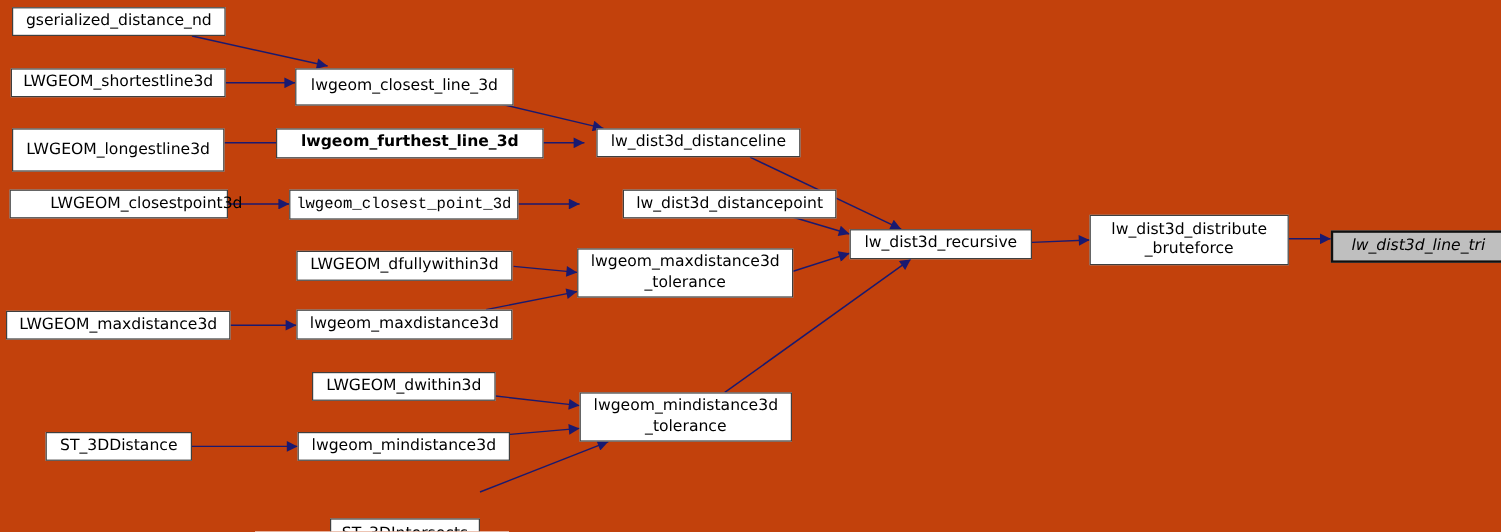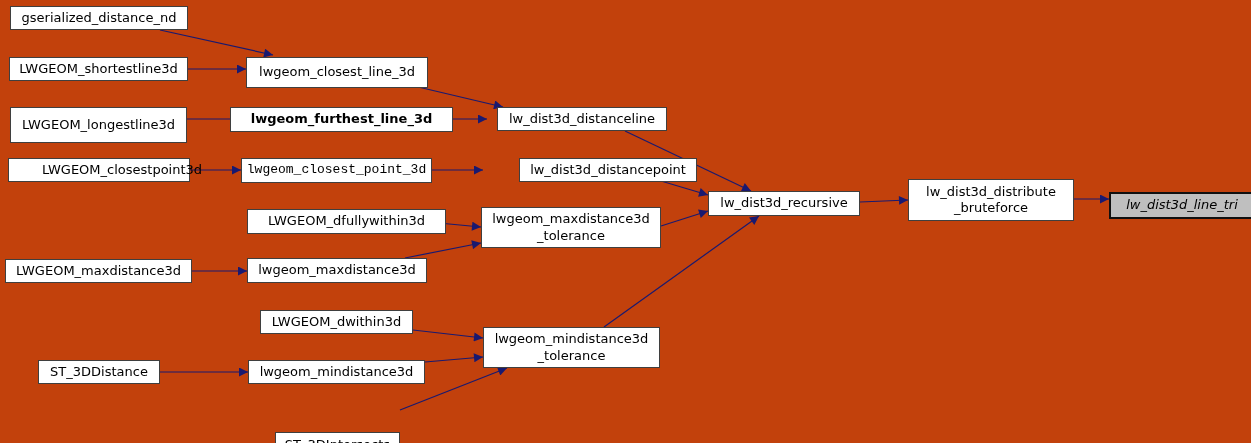--- a/index.html
+++ b/index.html
@@ -79,21 +79,21 @@
   <div id="nodes">
       <div class="node" style="left: 10px; top: 6px; width: 178px; height: 24px;">gserialized_distance_nd</div>
       <div class="node" style="left: 9px; top: 57px; width: 179px; height: 24px;">LWGEOM_shortestline3d</div>
       <div class="node" style="left: 10px; top: 107px; width: 177px; height: 36px;">LWGEOM_longestline3d</div>
       <div class="node" style="left: 8px; top: 158px; width: 182px; height: 24px; padding-left: 46px;">LWGEOM_closestpoint3d</div>
       <div class="node" style="left: 5px; top: 259px; width: 187px; height: 24px;">LWGEOM_maxdistance3d</div>
       <div class="node" style="left: 38px; top: 360px; width: 122px; height: 24px;">ST_3DDistance</div>
       <div class="node" style="left: 246px; top: 57px; width: 182px; height: 31px;">lwgeom_closest_line_3d</div>
       <div class="node" style="left: 230px; top: 107px; width: 223px; height: 25px; font-weight: bold;">lwgeom_furthest_line_3d</div>
       <div class="node" style="left: 241px; top: 158px; width: 191px; height: 25px; font-family: Liberation Mono, monospace;">lwgeom_closest_point_3d</div>
-      <div class="node" style="left: 247px; top: 209px; width: 199px; height: 25px;">LWGEOM_dfullywithin3d</div>
+      <div class="node" style="left: 247px; top: 209px; width: 180px; height: 25px;">LWGEOM_dfullywithin3d</div>
       <div class="node" style="left: 247px; top: 258px; width: 180px; height: 25px;">lwgeom_maxdistance3d</div>
       <div class="node" style="left: 260px; top: 310px; width: 153px; height: 24px;">LWGEOM_dwithin3d</div>
       <div class="node" style="left: 248px; top: 360px; width: 177px; height: 24px;">lwgeom_mindistance3d</div>
       <div class="node" style="left: 275px; top: 432px; width: 125px; height: 26px;">ST_3DIntersects</div>
       <div class="node" style="left: 497px; top: 107px; width: 170px; height: 24px;">lw_dist3d_distanceline</div>
       <div class="node" style="left: 483px; top: 158px; width: 178px; height: 24px; margin-left: 36px;">lw_dist3d_distancepoint</div>
       <div class="node" style="left: 481px; top: 207px; width: 180px; height: 41px;">lwgeom_maxdistance3d
 _tolerance</div>
       <div class="node" style="left: 483px; top: 327px; width: 177px; height: 41px;">lwgeom_mindistance3d
 _tolerance</div>

